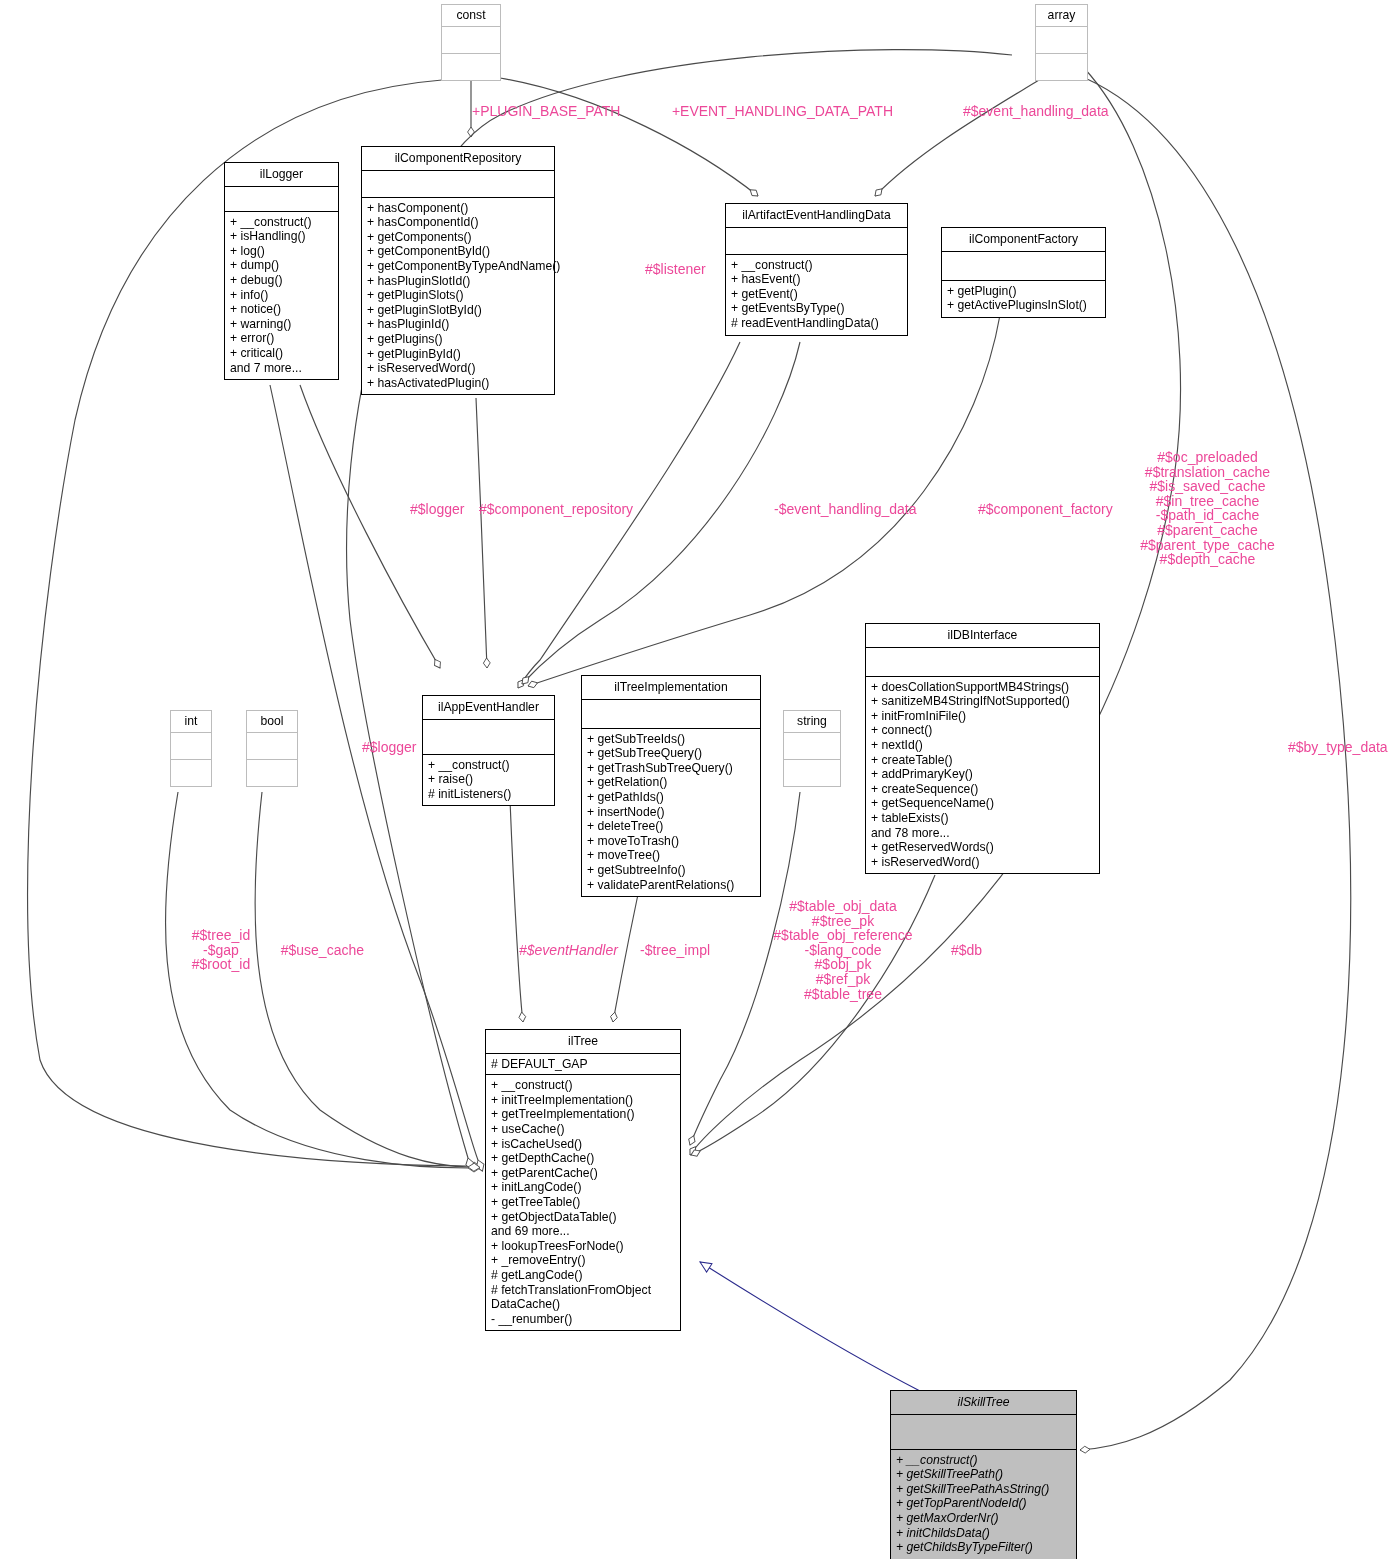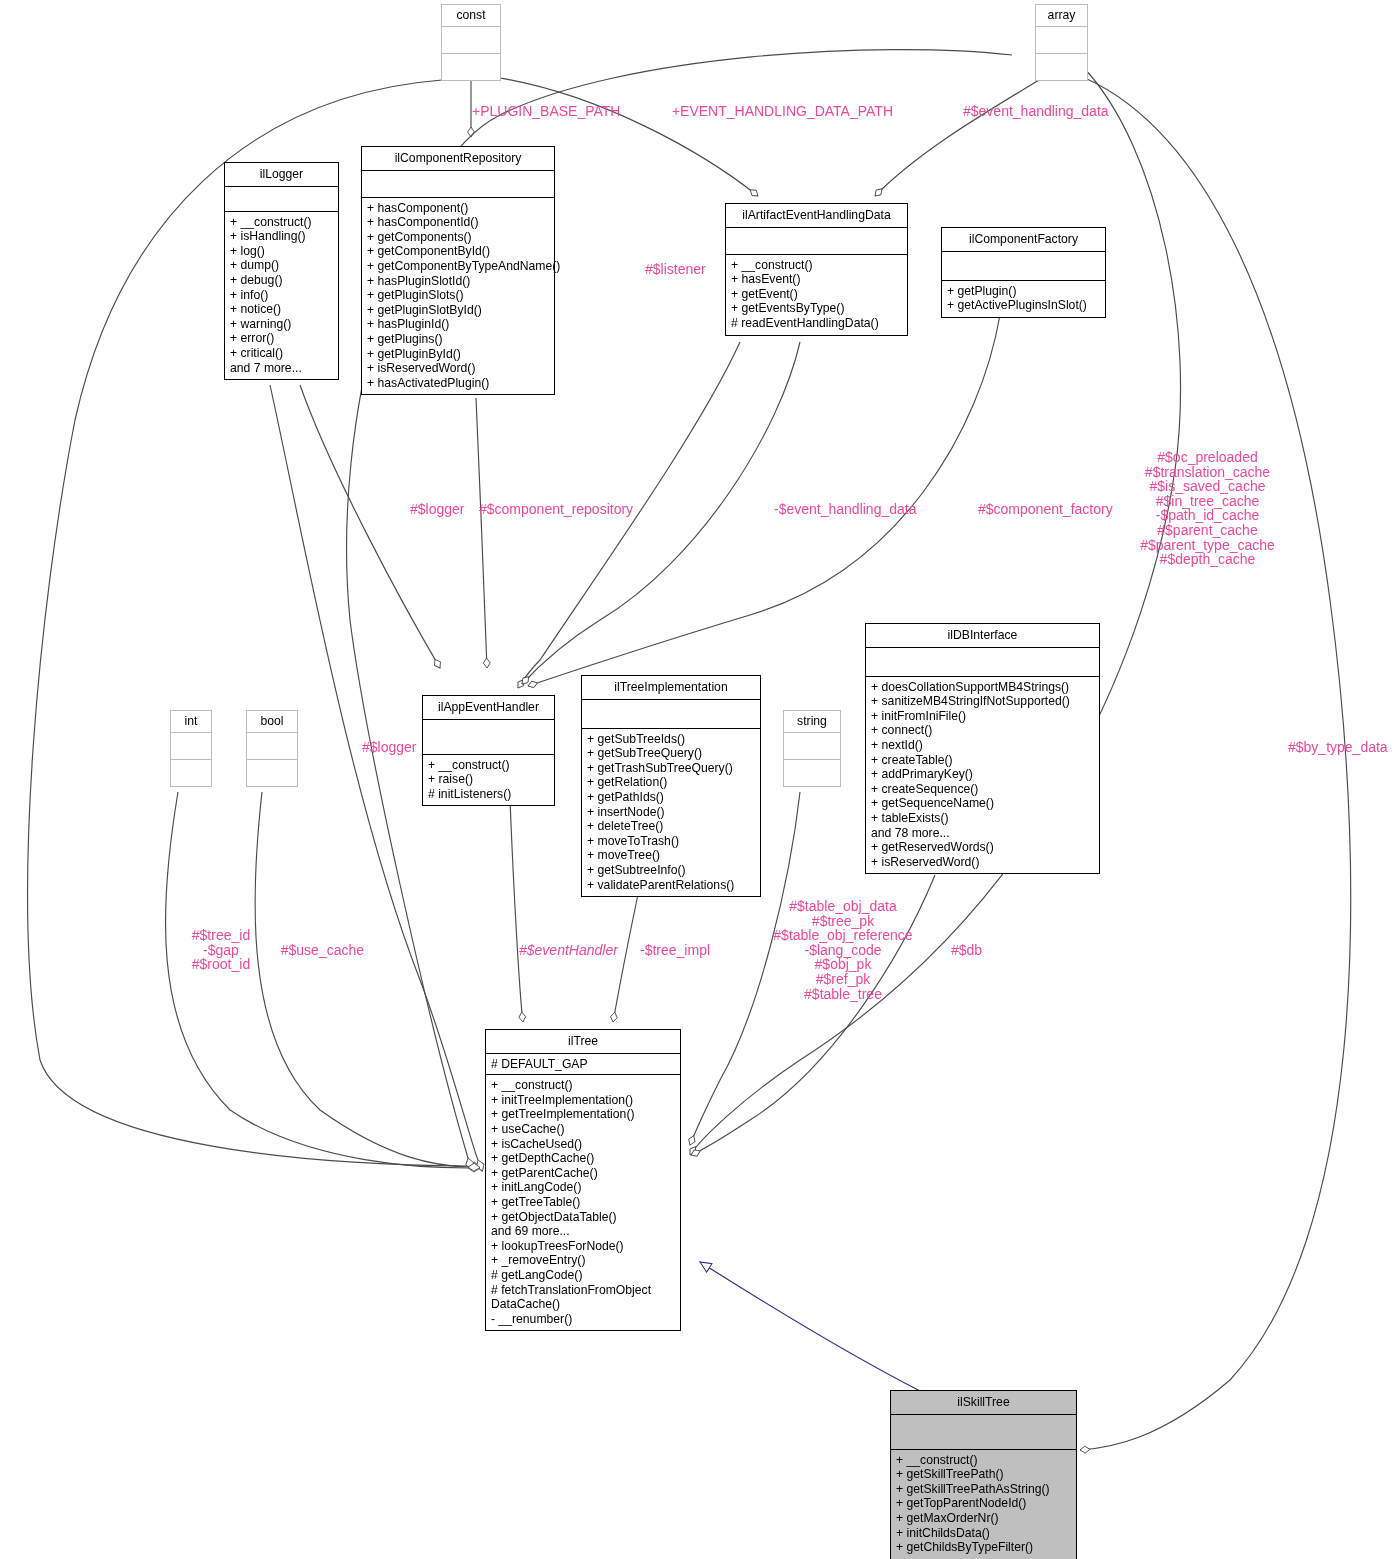--- a/index.html
+++ b/index.html
@@ -63,20 +63,21 @@
     border-bottom: 1px solid #bcbcbc;
     height: 26px;
     padding: 0;
   }
   .node.plain .ops {
     height: 26px;
     padding: 0;
   }
   .node.highlight {
     background: #0369a1;
+    font-style: italic;
   }
   .node.highlight .attrs,
   .node.highlight .ops,
   .node.highlight .title {
     background: #bfbfbf;
   }
   
   .elabel {
     position: absolute;
     font-size: 14px;

